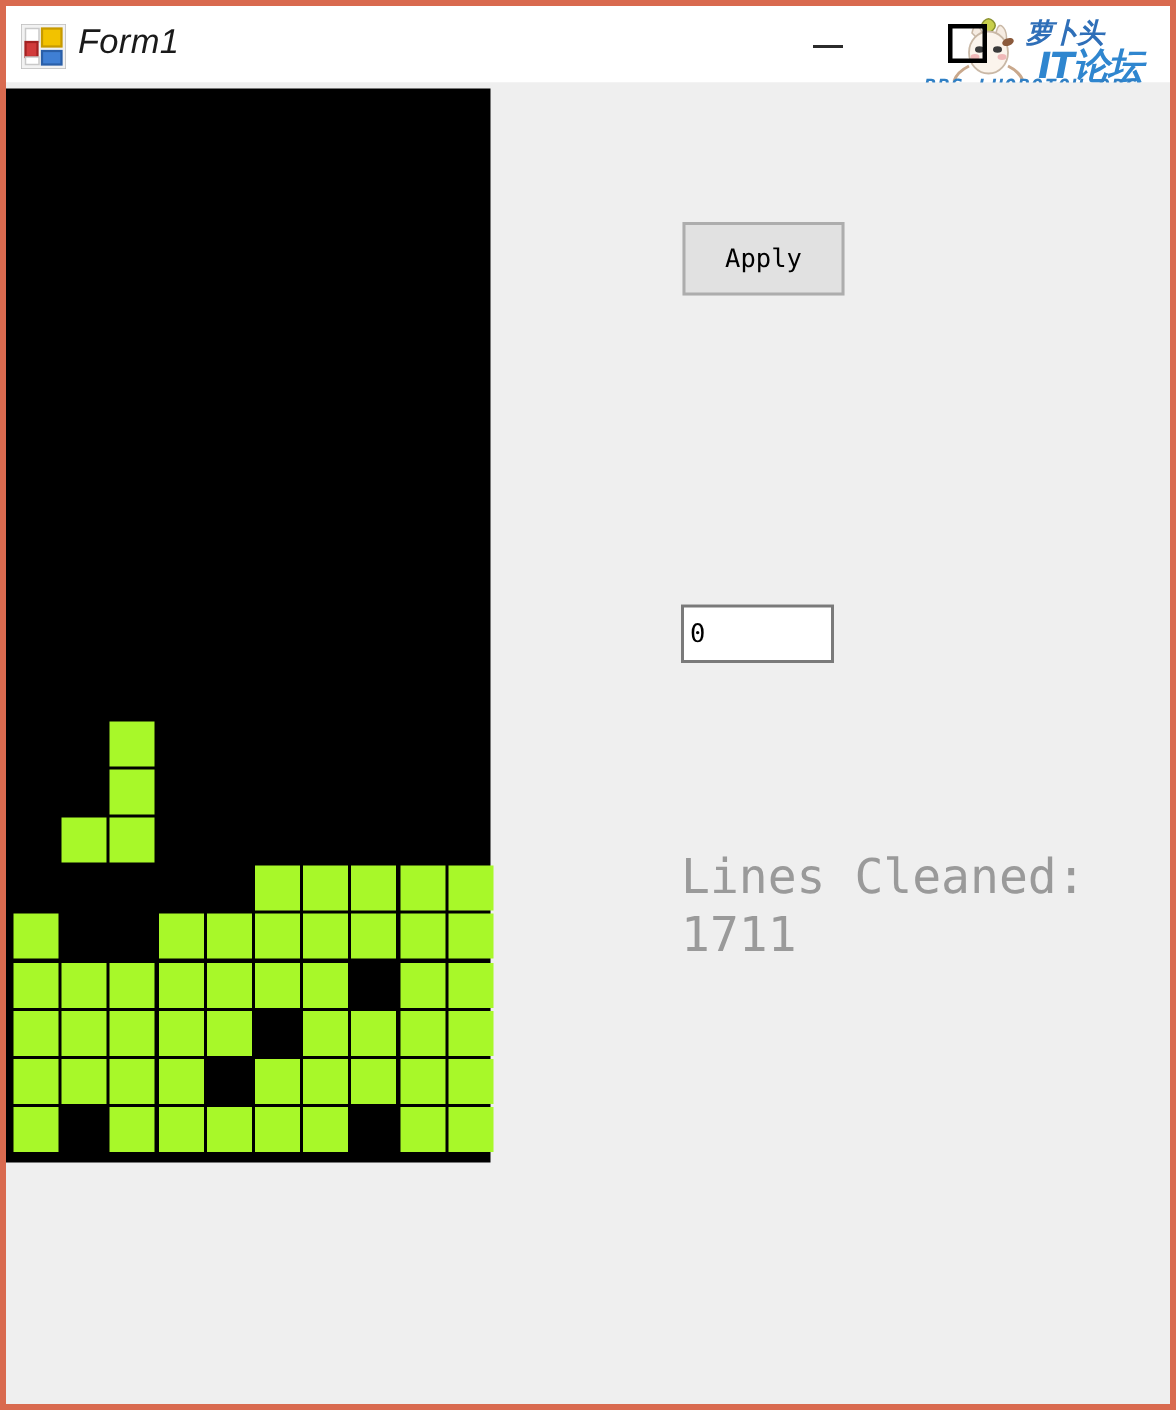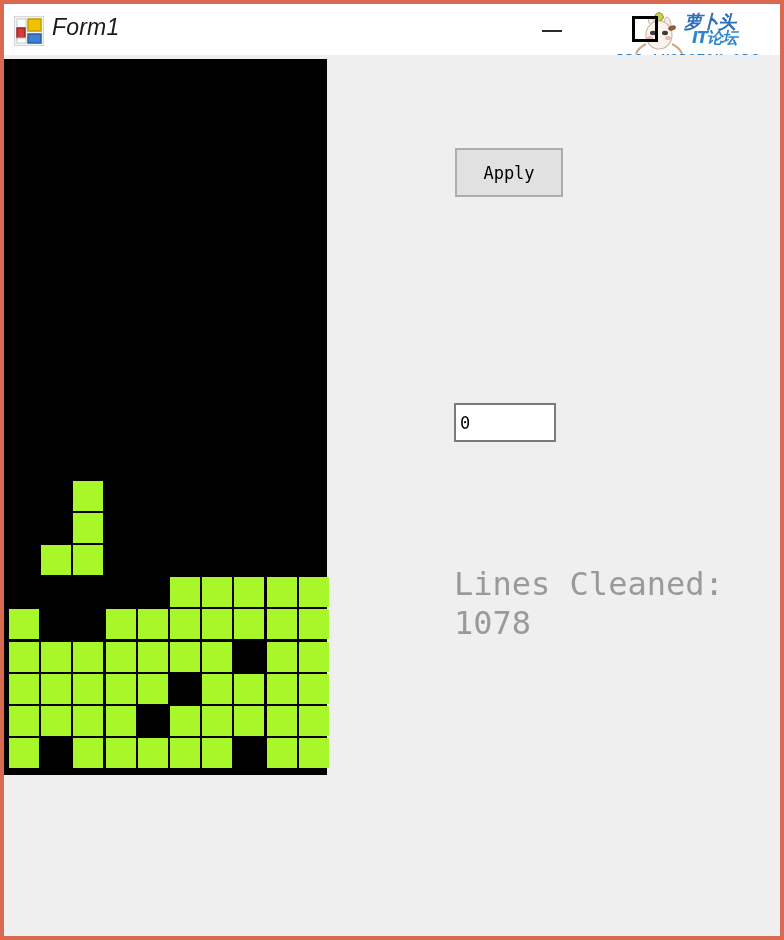--- a/index.html
+++ b/index.html
@@ -90,21 +90,21 @@
     font-size: 18px;
     font-weight: bold;
     color: #2f6fb8;
     font-family: "DejaVu Sans", sans-serif;
     white-space: nowrap;
     letter-spacing: -1px;
   }
   #watermark .cn-bot {
     position: absolute;
     left: 84px; top: 24px;
-    font-size: 16px;
+    font-size: 24px;
     font-weight: bold;
     color: #2f86cf;
     font-family: "DejaVu Sans", sans-serif;
     white-space: nowrap;
     letter-spacing: -1px;
   }
   #watermark .url {
     position: absolute;
     left: 8px; top: 47px;
     font-size: 13px;
@@ -304,16 +304,16 @@
         <div class="cell" style="background: rgb(168, 248, 41); width: 30px; height: 30px; left: 37.2px; top: 486px;"></div>
         <div class="cell" style="background: rgb(168, 248, 41); width: 30px; height: 30px; left: 69.4px; top: 486px;"></div>
       </div>
 
     <button id="color-button">Apply</button>
 
     <input id="lines-input" type="text" value="0" style="">
 
 
     <div id="lines-cleaned-label">Lines Cleaned:
-1078</div>
+1711</div>
 
   </div>
 </div>
 
 </body></html>

